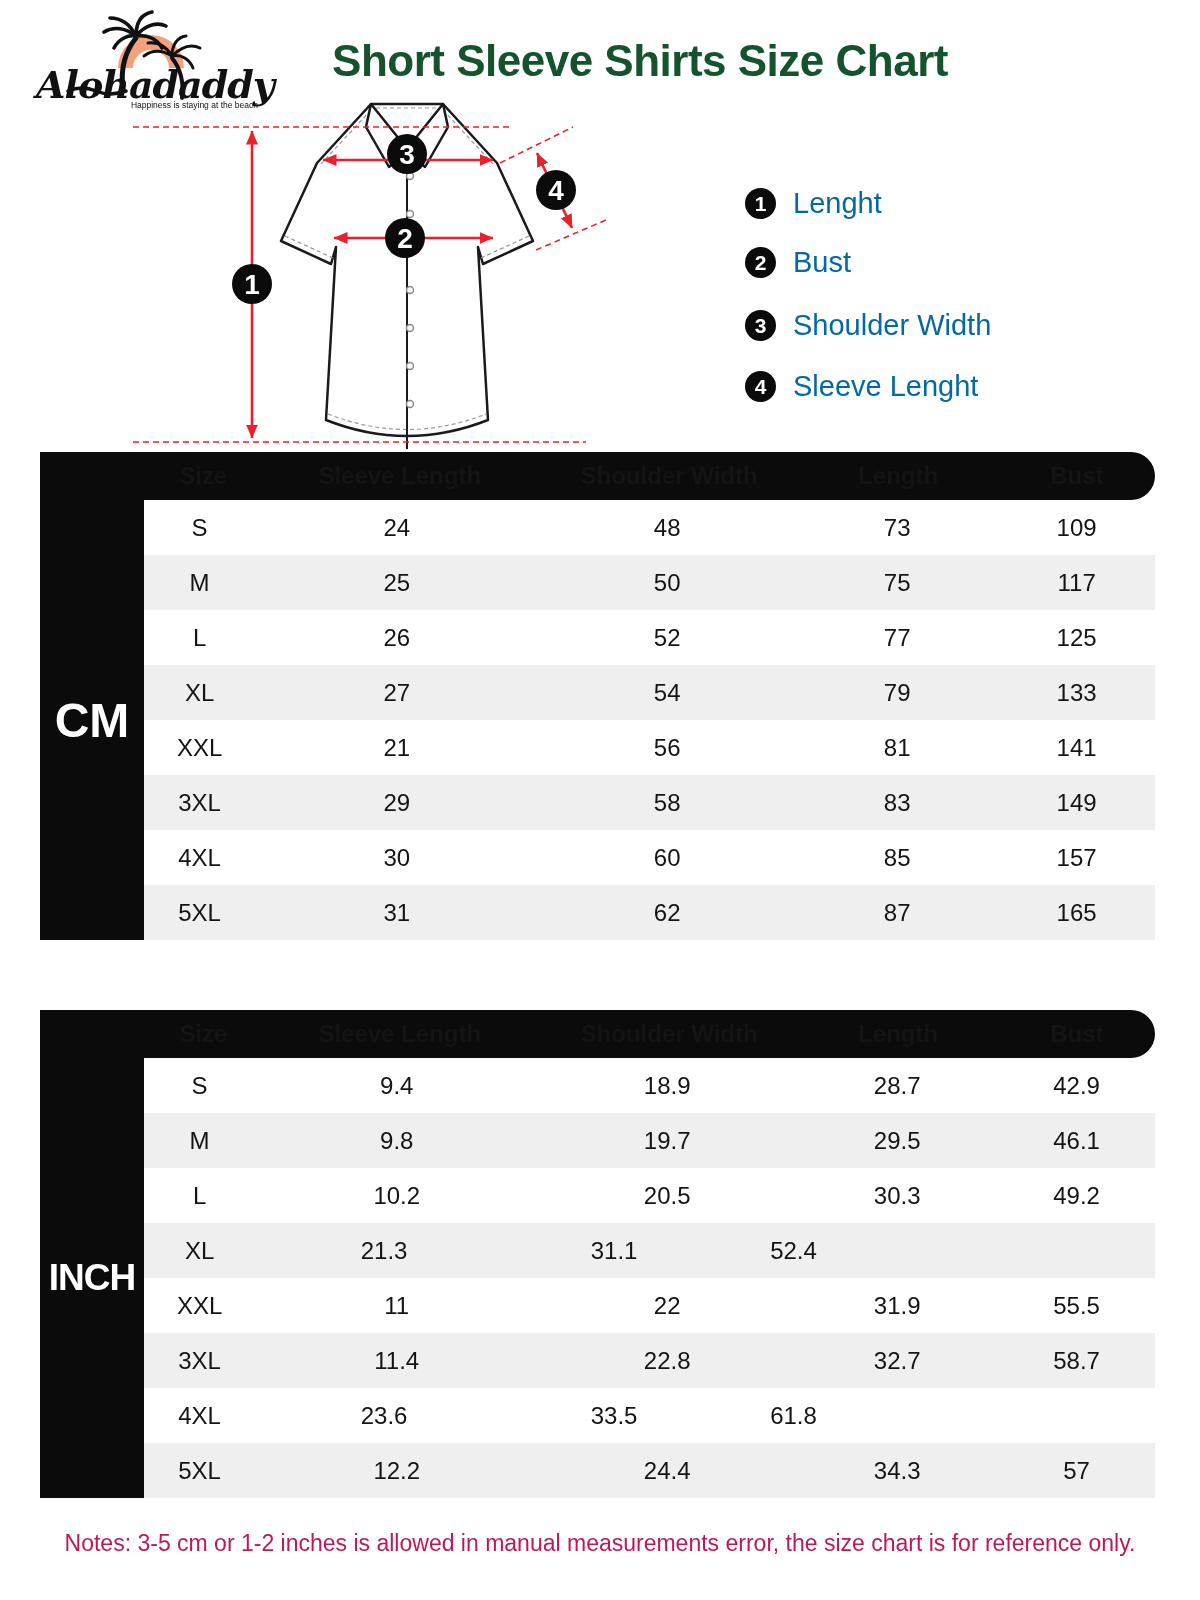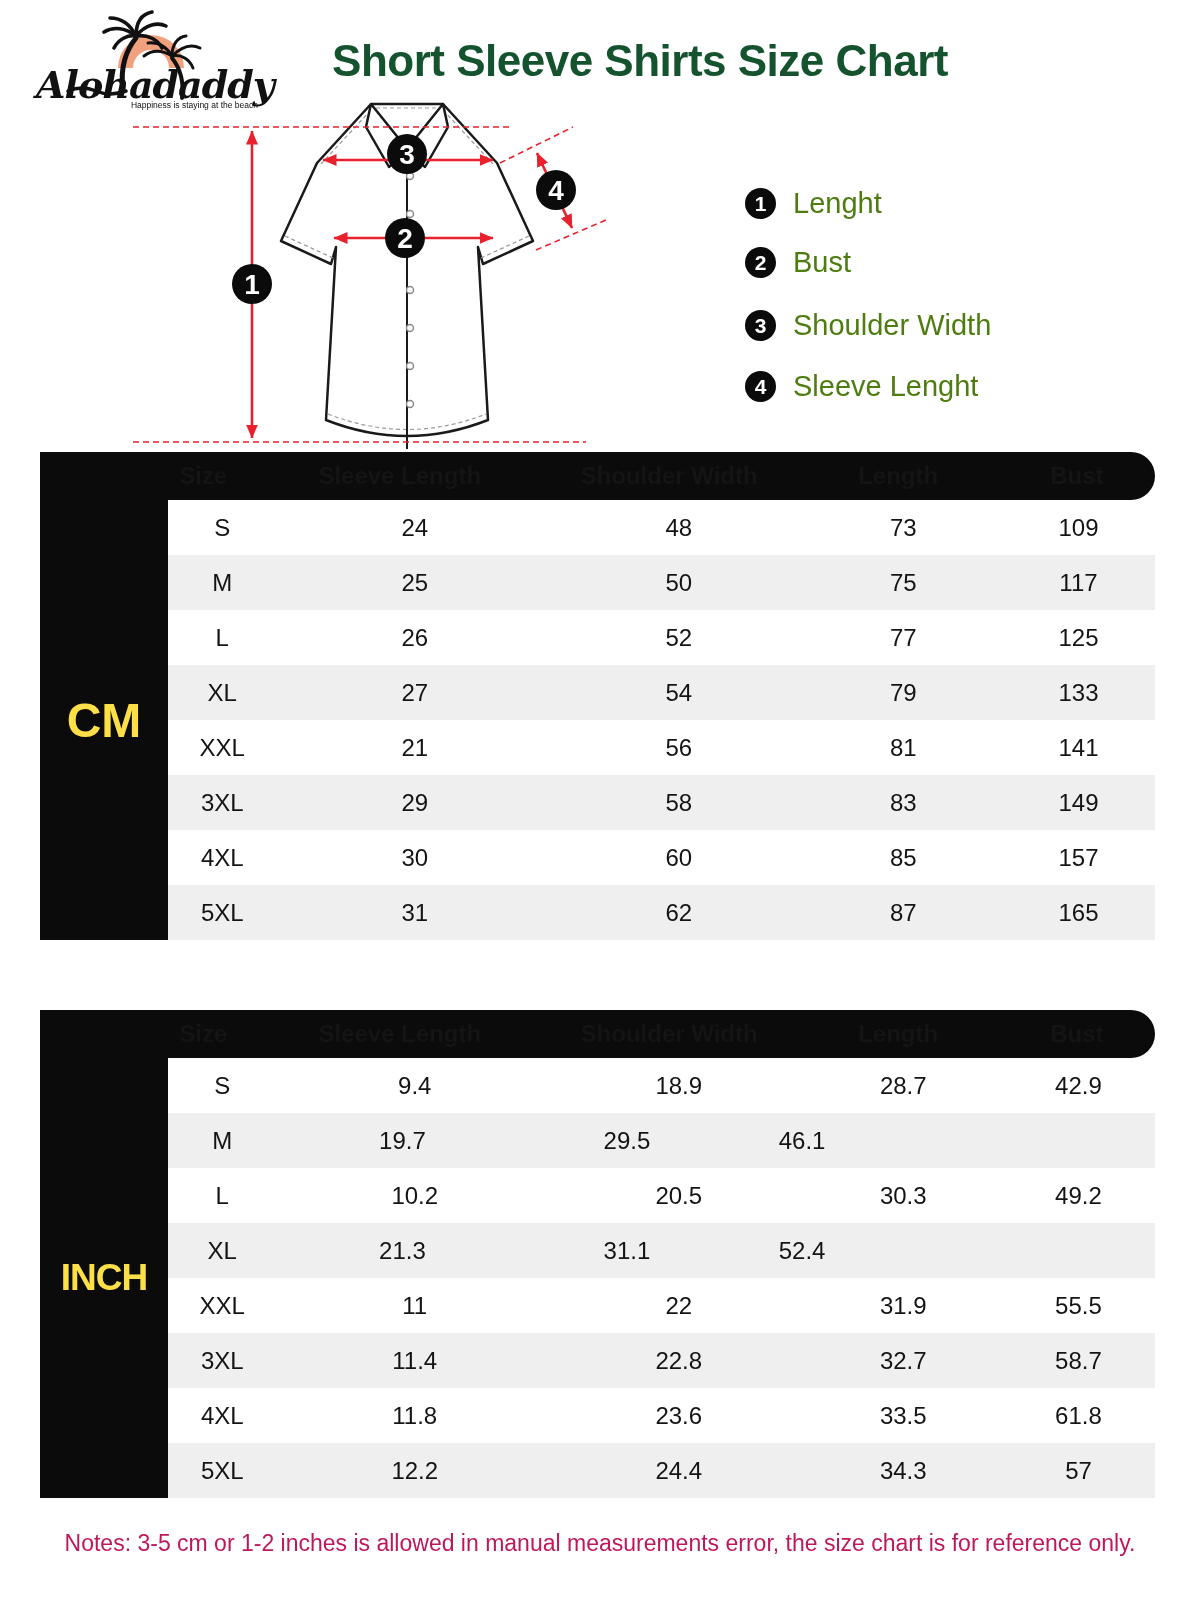--- a/index.html
+++ b/index.html
@@ -17,32 +17,32 @@
   }
   .logo-wrap { left:30px; top:6px; }
 
   
   .legend { left:745px; top:187px; width:420px; height:230px; }
   .legend-item { position:absolute; left:0; display:flex; align-items:center; gap:17px; white-space:nowrap; }
   .lbadge {
     width:31px; height:31px; border-radius:50%; background:#0b0b0b; color:#fff;
     font-weight:bold; font-size:21px; display:flex; align-items:center; justify-content:center; flex:0 0 31px;
   }
-  .llabel { font-size:29px; color:#4d7c0f;text-align:right; }
+  .llabel { font-size:29px; color:#0369a1;text-align:right; }
 
   
   .size-table { left:40px; width:1115px; }
   .thead {
     height:48px; background:#0b0b0b; border-radius:0 24px 24px 0;
     display:flex; align-items:center; padding-left:108px;
   }
   .th { color:#fff; font-weight:bold; font-size:22px; text-align:center; }
   .tbody { display:flex; }
   .tside {
-    width:128px; background:#0b0b0b; color:#fde047; font-weight:bold;
+    width:104px; background:#0b0b0b; color:#ffffff; font-weight:bold;
     display:flex; align-items:center; justify-content:center; text-align:center;
   }
   .cm-label { font-size:48px; }
   .inch-label { font-size:37px; letter-spacing:-1px; }
   .trows { flex:1; }
   .trow { height:55px; display:flex; align-items:center; background:#fff; }
   .trow.alt { background:#efefef; }
   .tcell { text-align:center; font-size:24px; color:#141414; }
   .c0{width:11%} .c1{width:28%} .c2{width:25.5%} .c3{width:20%} .c4{width:15.5%}
 
@@ -258,20 +258,21 @@
     <div class="trows">
         <div class="trow">
           <div class="tcell c0">S</div>
           <div class="tcell c1">9.4</div>
           <div class="tcell c2">18.9</div>
           <div class="tcell c3">28.7</div>
           <div class="tcell c4">42.9</div>
         </div>
         <div class="trow alt">
           <div class="tcell c0">M</div>
+          <div class="tcell c1">9.8</div>
           <div class="tcell c2">19.7</div>
           <div class="tcell c3">29.5</div>
           <div class="tcell c4">46.1</div>
         </div>
         <div class="trow">
           <div class="tcell c0">L</div>
           <div class="tcell c1">10.2</div>
           <div class="tcell c2">20.5</div>
           <div class="tcell c3">30.3</div>
           <div class="tcell c4">49.2</div>
@@ -291,21 +292,20 @@
         </div>
         <div class="trow alt">
           <div class="tcell c0">3XL</div>
           <div class="tcell c1">11.4</div>
           <div class="tcell c2">22.8</div>
           <div class="tcell c3">32.7</div>
           <div class="tcell c4">58.7</div>
         </div>
         <div class="trow">
           <div class="tcell c0">4XL</div>
-          <div class="tcell c1">11.8</div>
           <div class="tcell c2">23.6</div>
           <div class="tcell c3">33.5</div>
           <div class="tcell c4">61.8</div>
         </div>
         <div class="trow alt">
           <div class="tcell c0">5XL</div>
           <div class="tcell c1">12.2</div>
           <div class="tcell c2">24.4</div>
           <div class="tcell c3">34.3</div>
           <div class="tcell c4">57</div>

